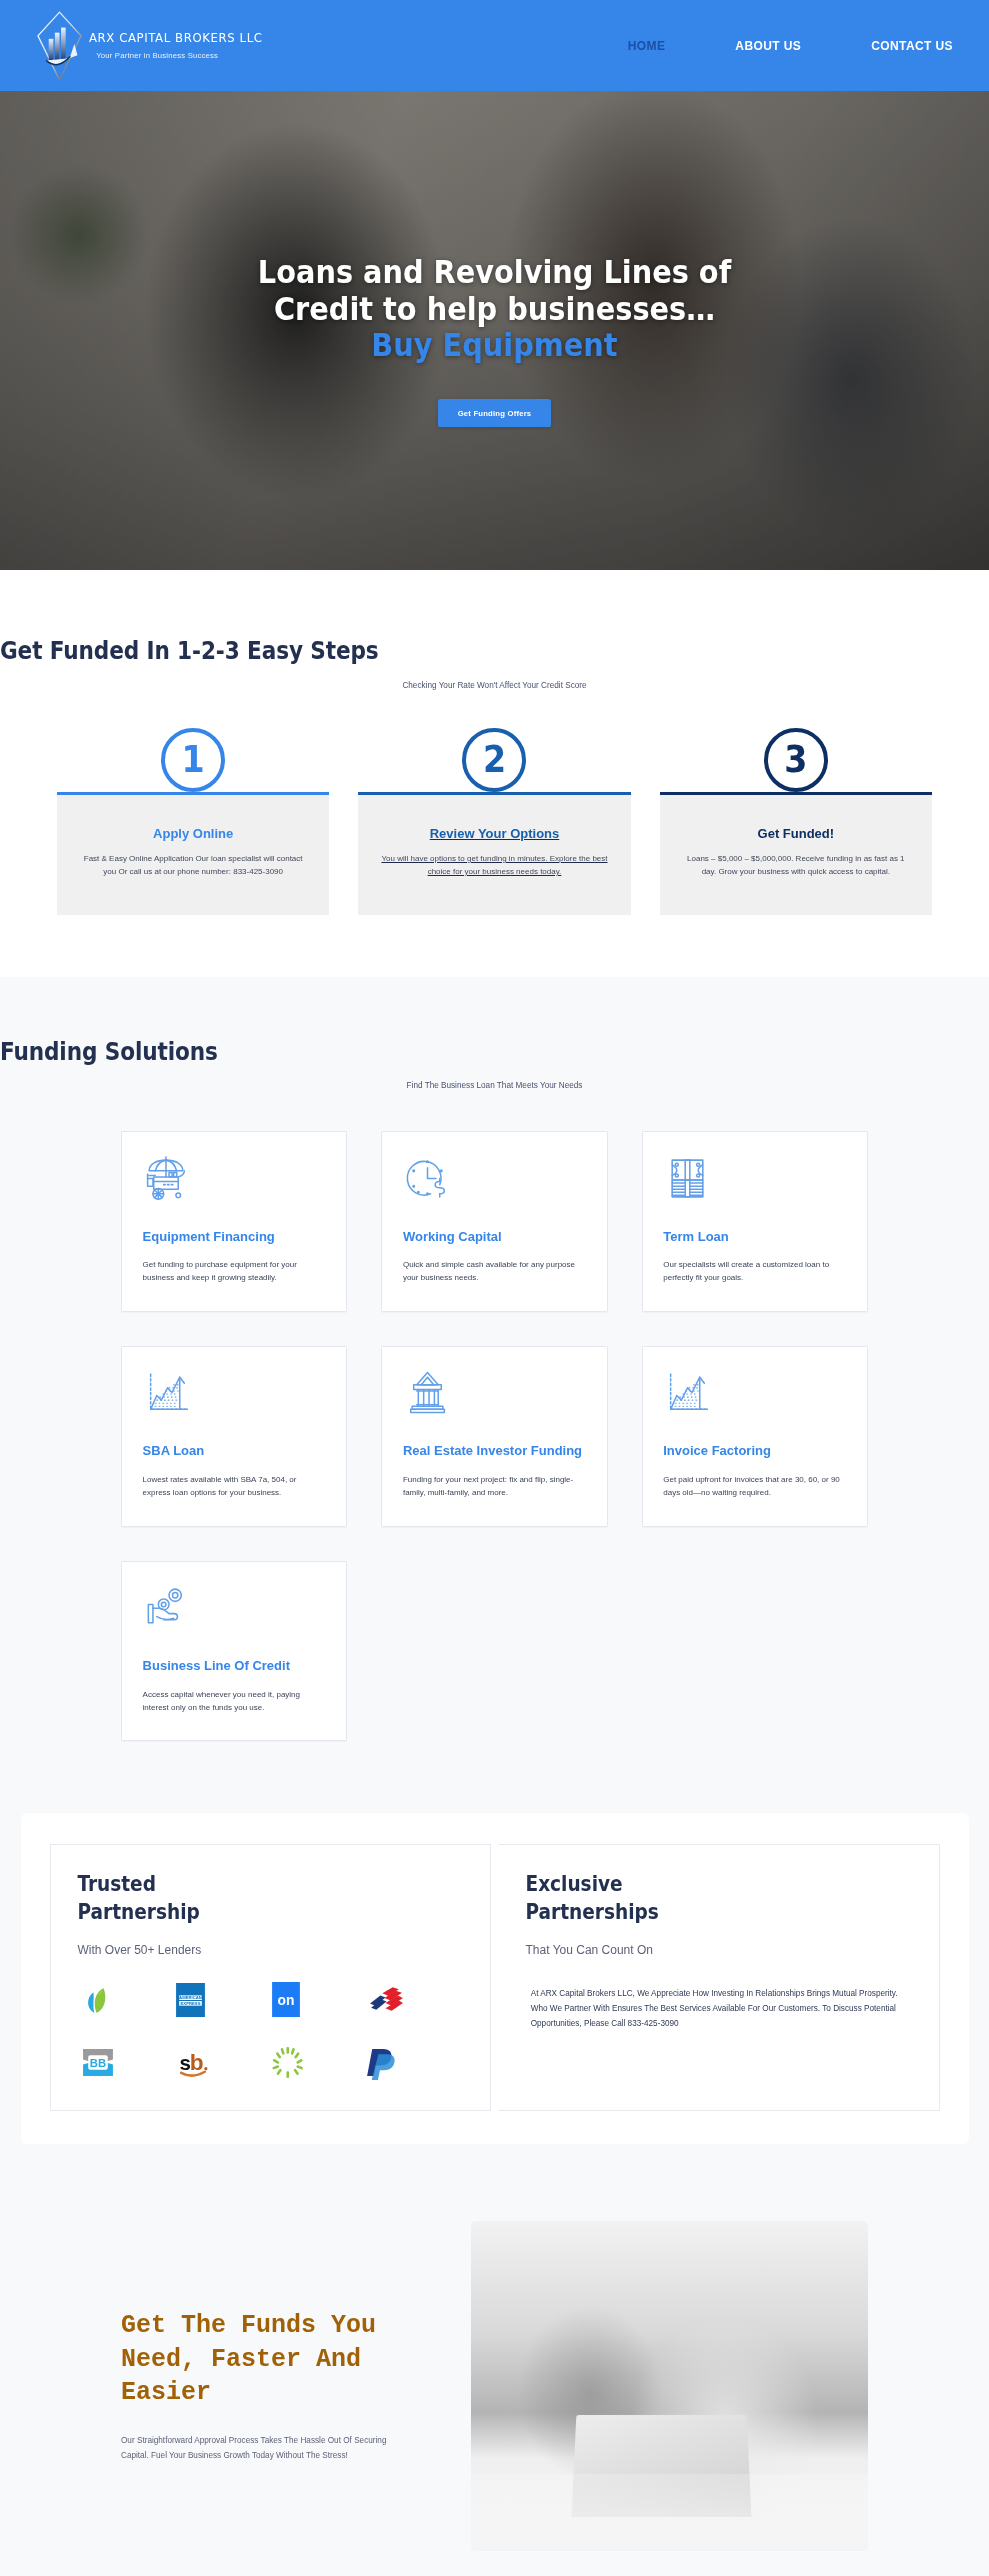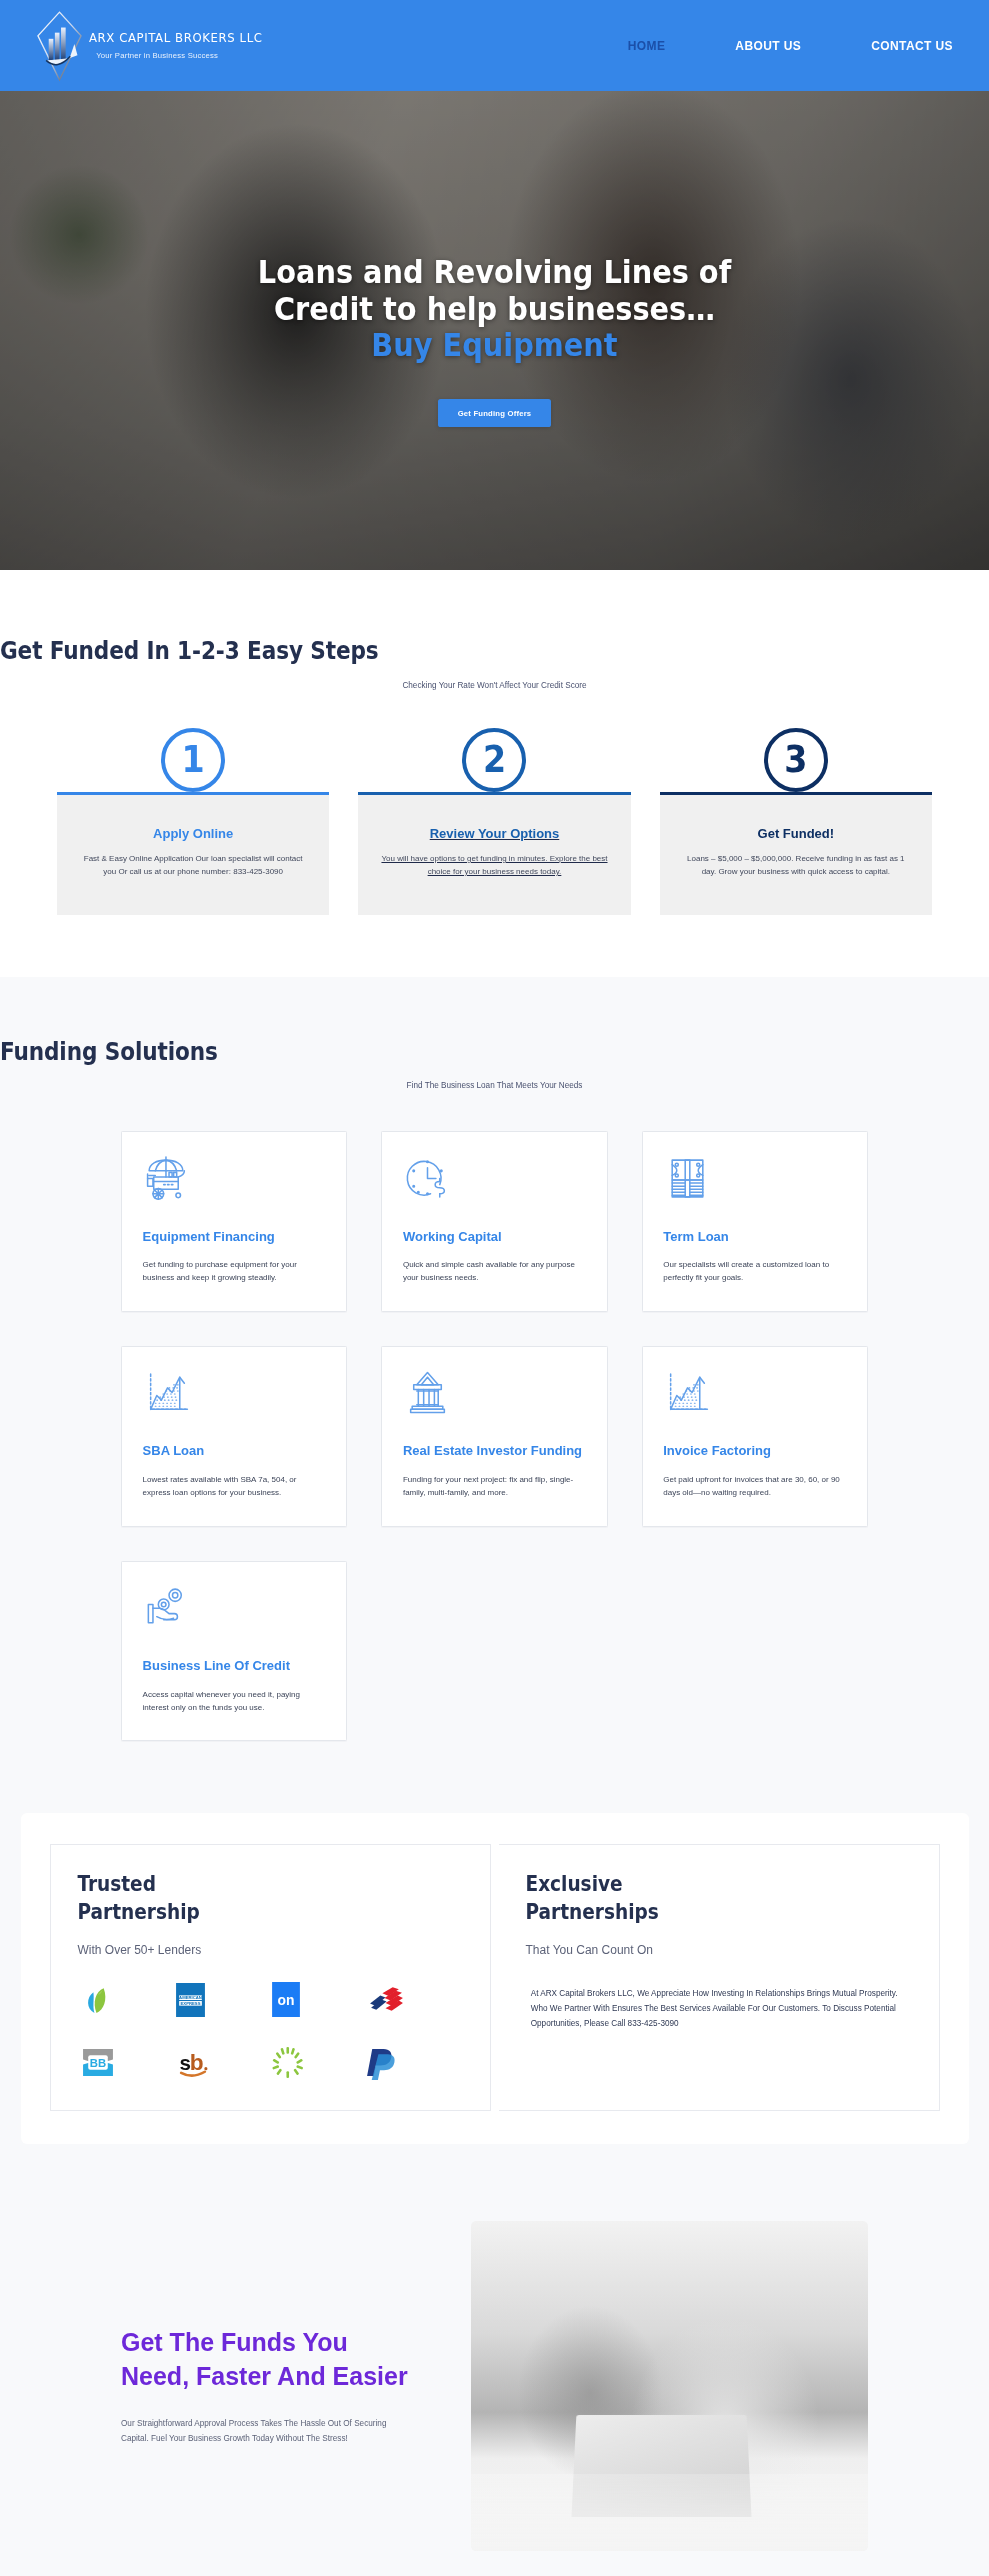--- a/index.html
+++ b/index.html
@@ -221,22 +221,22 @@
 
   
   .funds-section { background: #f8f9fb; padding: 0 0 77px; }
   .funds-row {
     max-width: 871px; margin: 0 auto;
     display: flex; align-items: center; gap: 62px;
     padding: 0 62px;
   }
   .funds-copy { flex: 1 1 48%; }
   .funds-title {
-    font-family: Liberation Sans, sans-serif;
-    font-size: 25px; font-weight: 700; color: #6d28d9; line-height: 1.34;
+    font-family: Liberation Mono, monospace;
+    font-size: 25px; font-weight: 700; color: #a16207; line-height: 1.34;
   }
   .funds-desc { font-size: 8.2px; line-height: 1.86; color: #5c6278; margin-top: 23px; max-width: 371px; }
   .funds-media { flex: 0 0 397px; }
   .funds-photo {
     width: 397px; height: 330px; border-radius: 5.2px; overflow: hidden;
     background:
       radial-gradient(ellipse 134px 155px at 64% 62%, rgba(235,235,235,.85), rgba(235,235,235,0) 70%),
       radial-gradient(ellipse 103px 124px at 30% 52%, rgba(120,120,120,.45), rgba(120,120,120,0) 70%),
       linear-gradient(180deg, #f2f2f2 0%, #d9d9d9 34%, #b4b4b4 58%, #efefef 72%, #f6f6f6 100%);
       position: relative;

